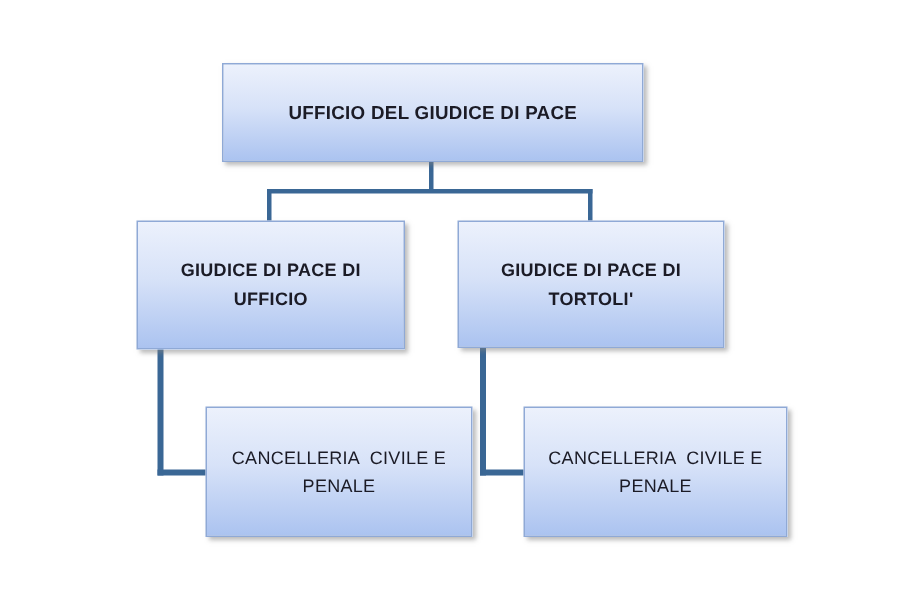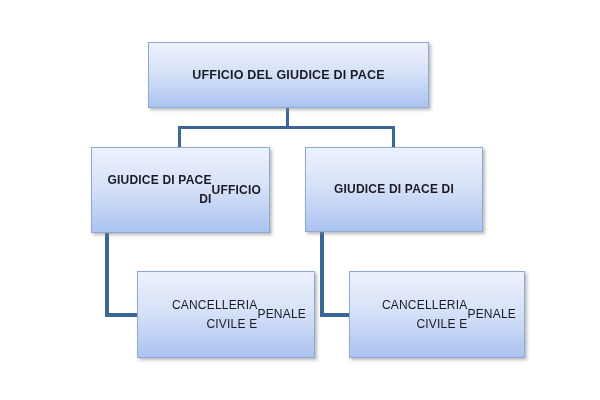--- a/index.html
+++ b/index.html
@@ -15,20 +15,21 @@
     background: #ffffff;
     overflow: hidden;
   }
   .org-box {
     position: absolute;
     box-sizing: border-box;
     border: 1px solid #8FA9D6;
     background: linear-gradient(to bottom, #ECF1FC 0%, #D7E2F8 45%, #ABC3F0 100%);
     box-shadow: 2px 2px 3px rgba(130,130,130,0.55);
     display: flex;
+    flex-direction: column;
     align-items: center;
     justify-content: center;
     text-align: right;
     color: #1B1B26;
     padding: 4px 8px;
   }
   .org-box .line {
     white-space: pre-wrap;
     line-height: 19px;
     font-size: 12px;
@@ -73,20 +74,21 @@
     <span class="line first bold">UFFICIO DEL GIUDICE DI PACE</span>
   </div>
 
   <div class="org-box box-midl">
     <span class="line bold">GIUDICE DI PACE DI</span>
     <span class="line bold">UFFICIO</span>
   </div>
 
   <div class="org-box box-midr">
     <span class="line bold">GIUDICE DI PACE DI</span>
+    <span class="line bold">TORTOLI'</span>
   </div>
 
   <div class="org-box box-botl">
     <span class="line">CANCELLERIA  CIVILE E</span>
     <span class="line">PENALE</span>
   </div>
 
   <div class="org-box box-botr">
     <span class="line">CANCELLERIA  CIVILE E</span>
     <span class="line">PENALE</span>

